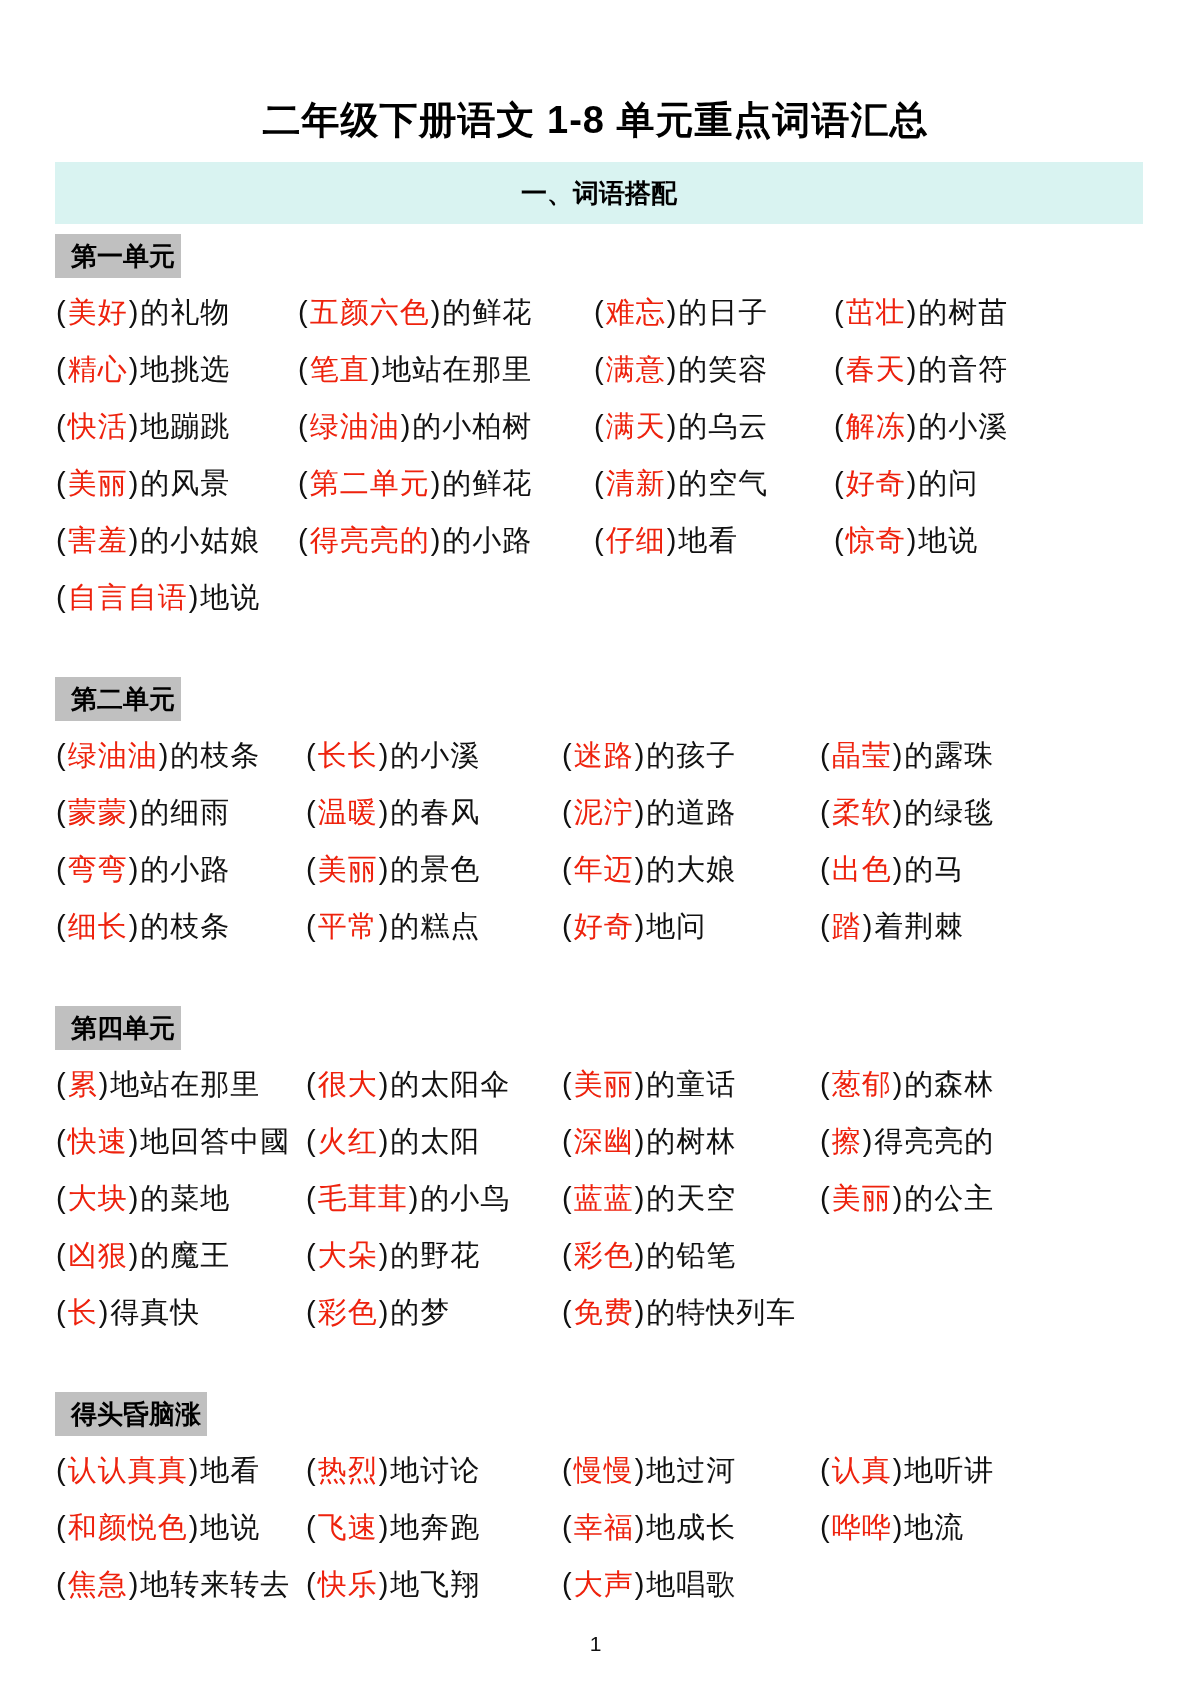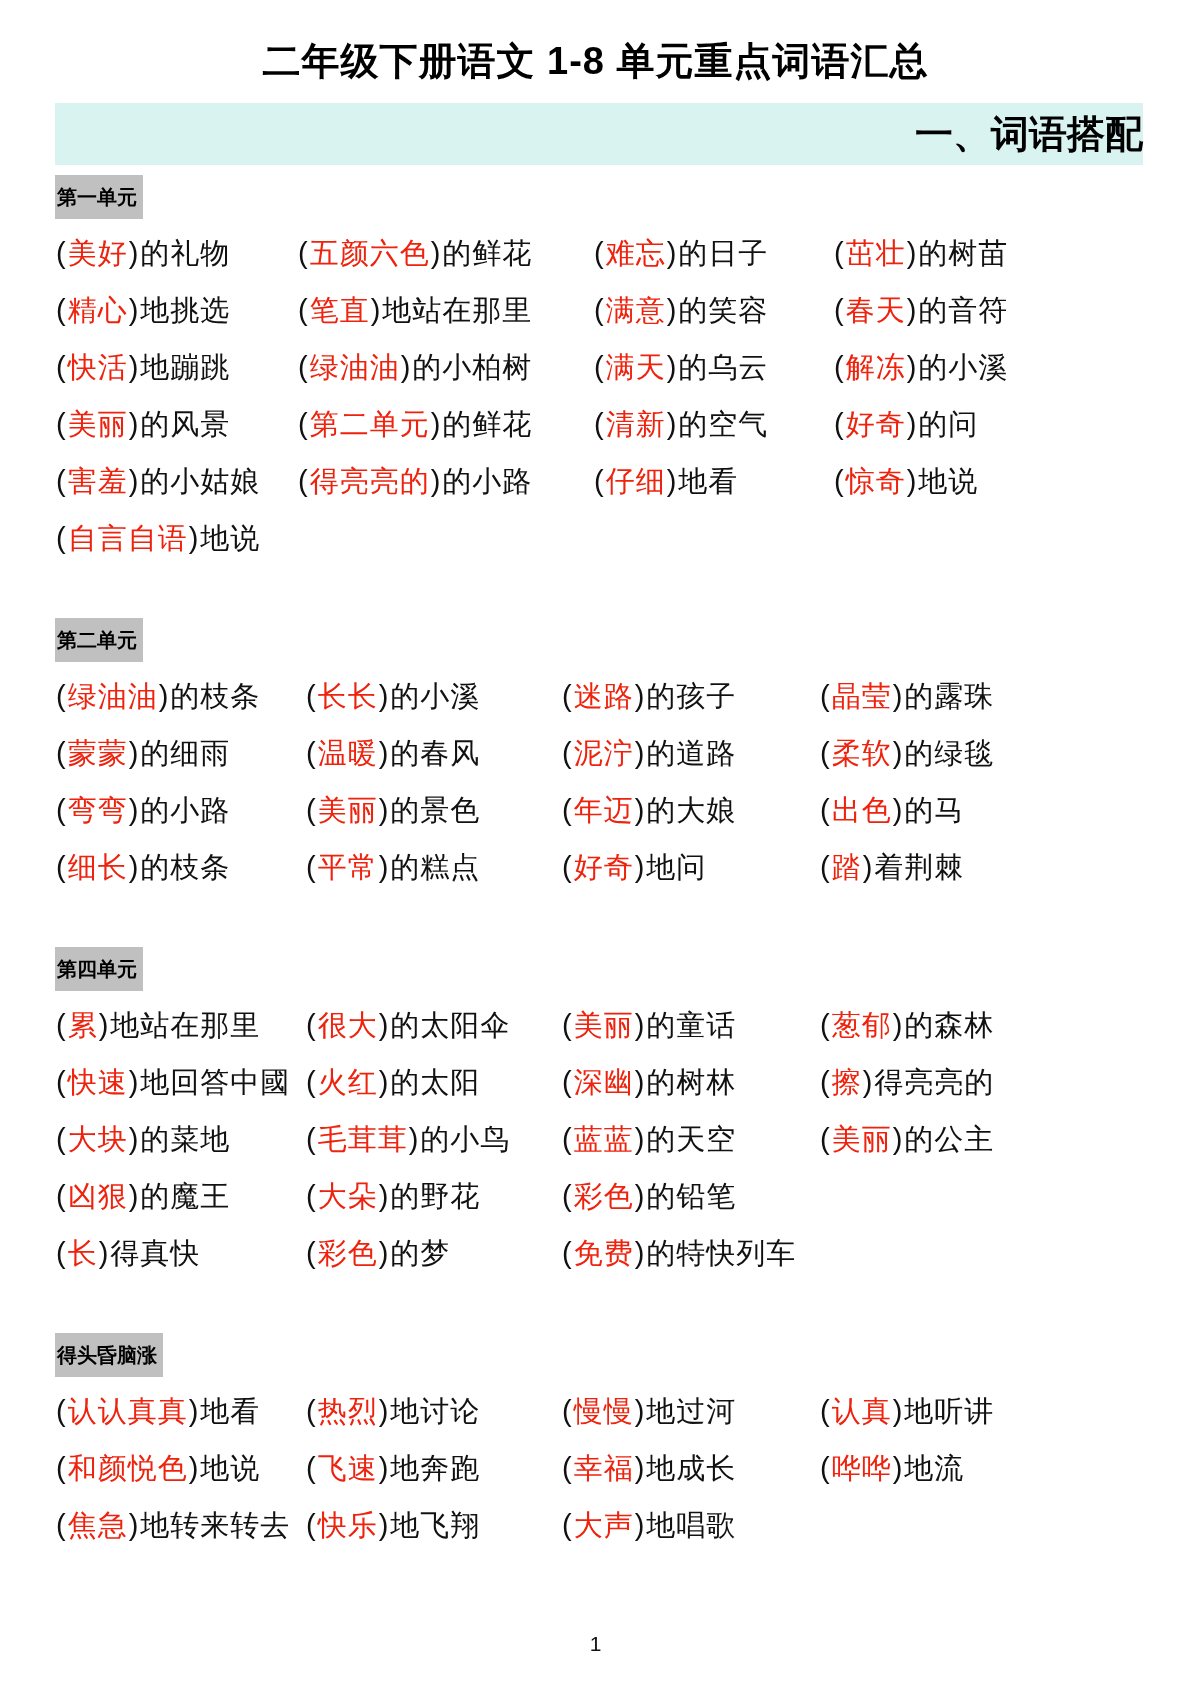--- a/index.html
+++ b/index.html
@@ -6,47 +6,47 @@
   body {
     width: 1191px; height: 1684px;
     background: #ffffff;
     position: relative;
     overflow: hidden;
     font-family: "Liberation Sans", sans-serif;
     color: #000000;
   }
   .title {
     margin: 0;
-    padding-top: 36px;
+    padding-top: 95px;
     text-align: center;
     font-size: 38px;
     font-weight: bold;
     letter-spacing: 1px;
     color: #000000;
   }
   .banner {
     margin: 16px 48px 10px 55px;
     height: 62px;
     background: #d9f3f1;
     display: flex;
     align-items: center;
-    justify-content: flex-end;
-    font-size: 38px;
+    justify-content: center;
+    font-size: 26px;
     font-weight: bold;
   }
   .unit { margin-top: 51px; }
   .unit:first-child { margin-top: 4px; }
   .unit-header {
     display: inline-block;
     margin: 0 0 6px 55px;
     background: #c0c0c0;
-    font-size: 20px;
+    font-size: 26px;
     font-weight: bold;
     line-height: 32px;
-    padding: 6px 6px 6px 2px;
+    padding: 6px 6px 6px 16px;
   }
   .grid {
     display: grid;
     padding-left: 55px;
     grid-template-columns: 250px 256px 258px auto;
   }
   .grid.u1 { grid-template-columns: 242px 296px 240px auto; }
   .cell {
     height: 57px;
     display: flex;

